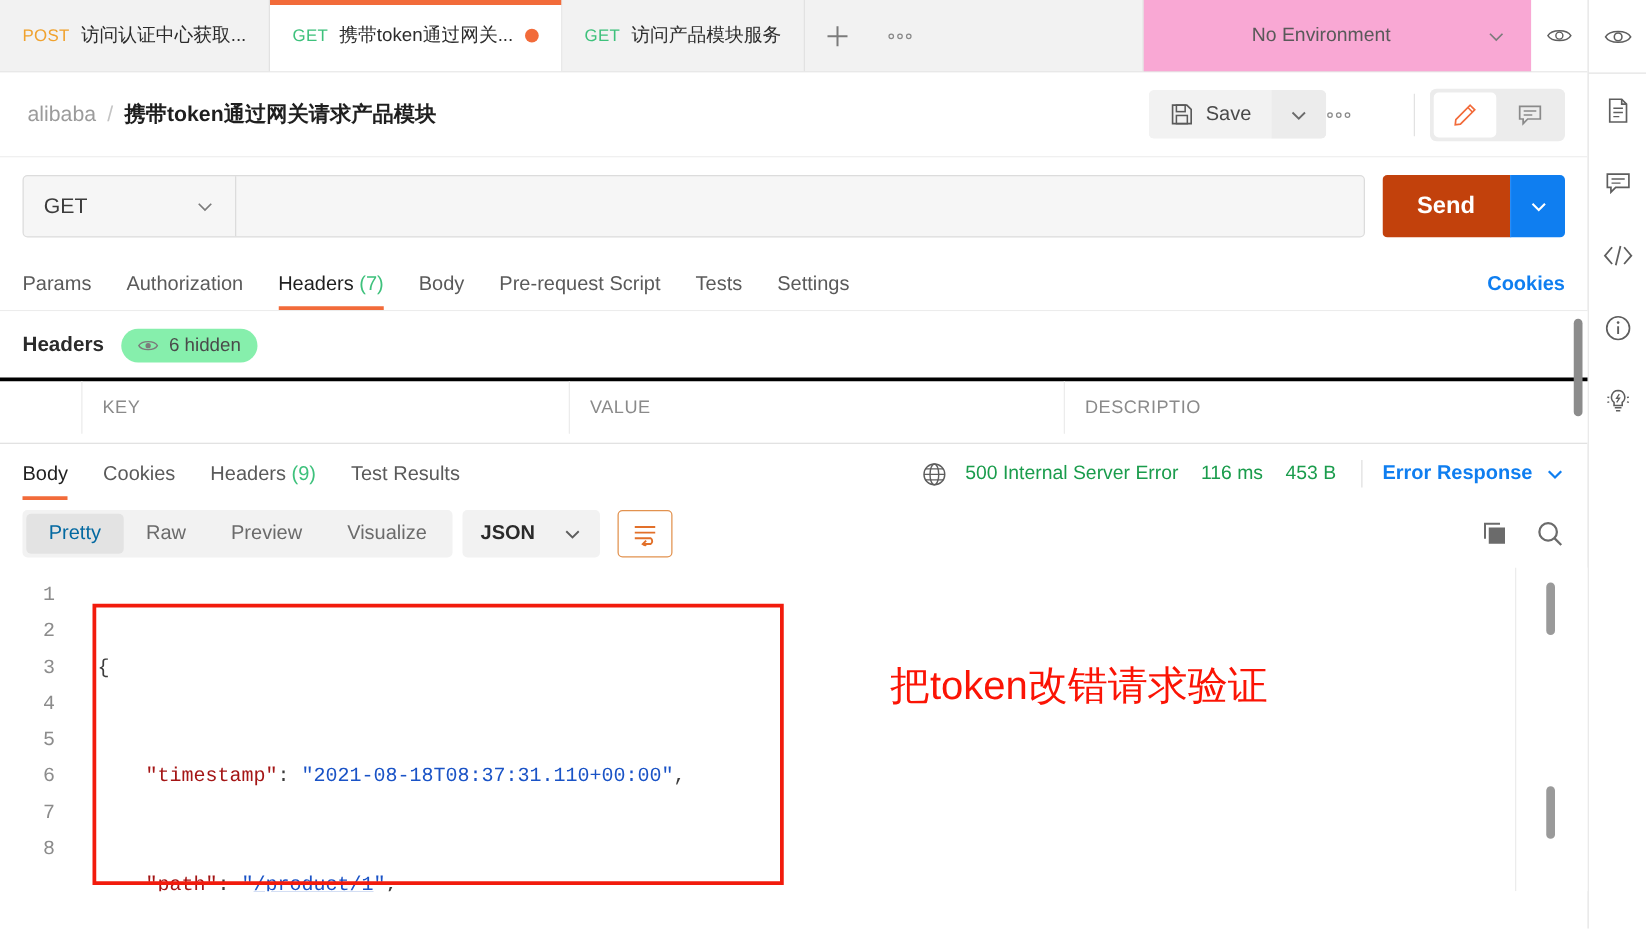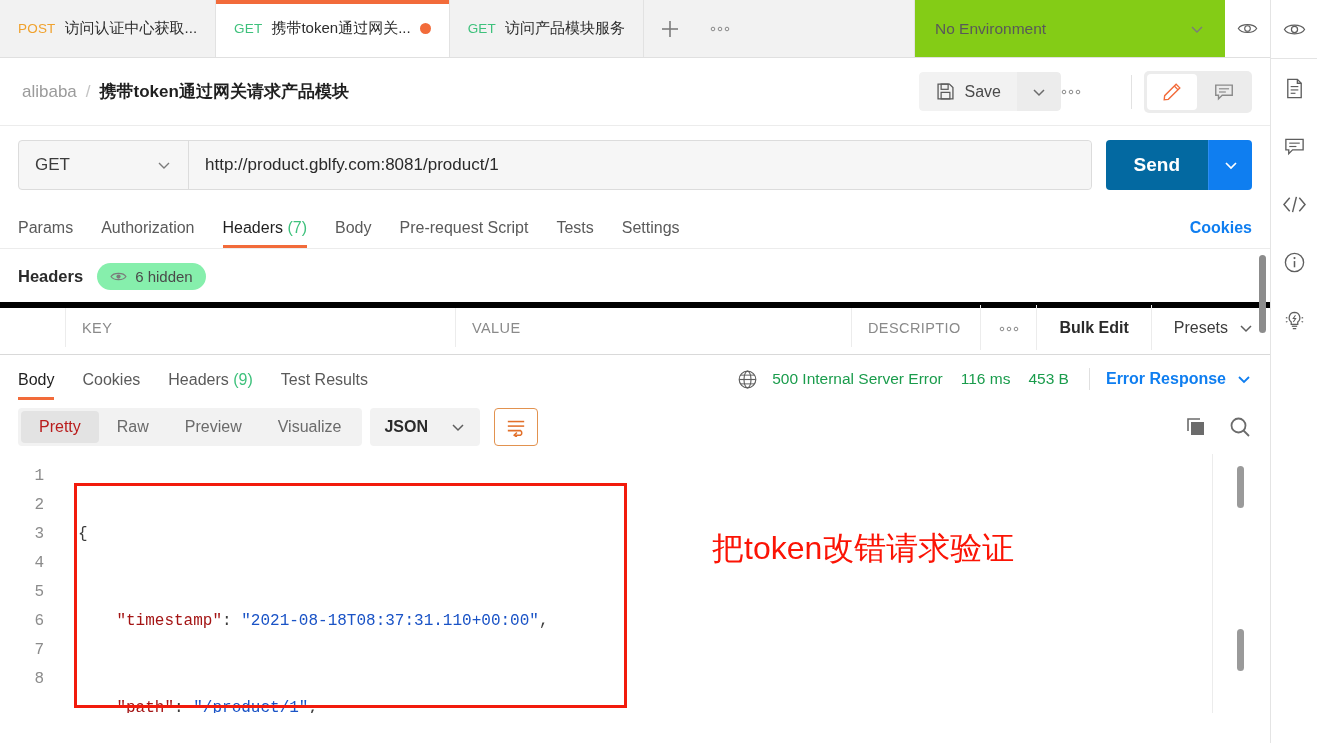--- a/index.html
+++ b/index.html
@@ -41,22 +41,22 @@
     display: flex; align-items: center; justify-content: center;
     width: 52px; color: #7b7b7b; font-size: 27px; font-weight: 300; cursor: pointer;
     background: #f2f2f2;
   }
   .tab-dots {
     display: flex; align-items: center; justify-content: center; width: 48px;
     color: #8a8a8a; font-size: 13px; letter-spacing: 1.5px; cursor: pointer; background: #f2f2f2;
   }
   .tabstrip-spacer { flex: 1; background: #f2f2f2; border-right: 1px solid #e2e2e2; }
   .env-select {
-    display: flex; align-items: center; background: #84cc16;
-    width: 310px; padding: 0 20px; gap: 10px; cursor: pointer;
+    display: flex; align-items: center; background: #f9a8d4;
+    width: 310px; padding: 0 20px; gap: 10px; cursor: pointer; text-align: center;
   }
   .env-name { flex: 1; font-size: 15.5px; color: #595959; }
   .env-eye { width: 45px; display: flex; align-items: center; justify-content: center;
     background: #ffffff; cursor: pointer; }
 
   
   .crumbrow {
     height: 68px; display: flex; align-items: center; padding: 0 18px 0 22px;
     border-bottom: 1px solid #ececec; flex: 0 0 68px; background: #fff;
   }
@@ -90,21 +90,21 @@
   .urlbox { flex: 1; display: flex; align-items: stretch; border: 1px solid #dcdcdc;
     border-radius: 4px; height: 50px; background: #f6f6f6; }
   .method-sel { display: flex; align-items: center; gap: 20px; padding: 0 16px;
     min-width: 170px; border-right: 1px solid #dcdcdc; cursor: pointer; }
   .method-txt { font-size: 17px; color: #3c3c3c; flex: 1; }
   .url-input { flex: 1; display: flex; align-items: center; padding: 0 16px;
     font-size: 17px; color: #2b2b2b; background: #f6f6f6; border: none;
     font-family: "Liberation Sans", sans-serif; border-radius: 0 4px 4px 0; }
   .sendgroup { display: flex; align-items: stretch; border-radius: 4px; overflow: hidden;
     height: 50px; }
-  .send-btn { background: #0369a1; color: #fff; font-size: 19px; font-weight: bold;
+  .send-btn { background: #c2410c; color: #fff; font-size: 19px; font-weight: bold;
     display: flex; align-items: center; padding: 0 28px; cursor: pointer; }
   .send-caret { background: #0f7ef0; width: 44px; display: flex; align-items: center;
     justify-content: center; cursor: pointer; border-left: 1px solid #2b8df5; }
 
   
   .reqtabs { display: flex; align-items: flex-end; padding: 0 18px; height: 45px;
     border-bottom: 1px solid #ececec; flex: 0 0 45px; background: #fff; }
   .rtab { position: relative; font-size: 16px; color: #5a5a5a; padding: 0 14px 11px 14px;
     cursor: pointer; white-space: nowrap; }
   .rtab:first-child { padding-left: 0; }
@@ -116,21 +116,21 @@
   .cookies-link { margin-left: auto; font-size: 16px; color: #0f7ef0; font-weight: bold;
     cursor: pointer; padding-bottom: 11px; }
 
   
   .hdr-area { flex: 0 0 105px; background: #fff; position: relative; }
   .hdr-title-row { display: flex; align-items: center; gap: 14px; padding: 14px 18px 12px 18px; }
   .hdr-title { font-size: 16.5px; font-weight: bold; color: #2b2b2b; }
   .hidden-pill { display: flex; align-items: center; gap: 8px; background: #86efac;
     border-radius: 14px; padding: 5px 13px; cursor: pointer; }
   .hidden-pill span { font-size: 15px; color: #4a4a4a; }
-  .hdr-table { display: flex; border-top: 6px solid #000000; height: 45px; }
+  .hdr-table { display: flex; border-top: 3px solid #000000; height: 45px; }
   .hcell { display: flex; align-items: center; font-size: 14.5px; color: #8a8a8a;
     letter-spacing: .4px; border-right: 1px solid #ececec; padding-left: 16px; }
   .hcell.c0 { width: 66px; padding: 0; }
   .hcell.c1 { width: 390px; }
   .hcell.c2 { width: 396px; }
   .hcell.c3 { flex: 1; overflow: hidden; white-space: nowrap; border-right: none; }
   .hdr-actions { display: flex; align-items: center; }
   .hdr-dots { width: 56px; text-align: center; color: #8a8a8a; font-size: 13px;
     letter-spacing: 1.5px; cursor: pointer; border-left: 1px solid #ececec;
     height: 45px; line-height: 45px; }
@@ -150,21 +150,21 @@
   .meta-txt { font-size: 15.5px; color: #1a9c4c; margin-right: 18px; }
   .meta-div { width: 1px; height: 22px; background: #e0e0e0; margin: 0 16px 0 2px; }
   .save-resp { font-size: 16px; color: #0f7ef0; font-weight: bold; cursor: pointer;
     display: flex; align-items: center; gap: 10px; }
 
   .viewer-bar { display: flex; align-items: center; padding: 8px 18px; gap: 0;
     flex: 0 0 52px; background: #fff; }
   .seg { display: flex; background: #f2f2f2; border-radius: 4px; padding: 3px; }
   .seg div { font-size: 16px; color: #6b6b6b; padding: 7px 18px; border-radius: 4px;
     cursor: pointer; }
-  .seg div.sel { background: #e3e3e3; color: #b91c1c; }
+  .seg div.sel { background: #e3e3e3; color: #0369a1; }
   .fmt-sel { display: flex; align-items: center; gap: 22px; background: #f2f2f2;
     border-radius: 4px; padding: 10px 14px; margin-left: 8px; cursor: pointer; }
   .fmt-sel .t { font-size: 16px; font-weight: bold; color: #2b2b2b; }
   .wrap-btn { margin-left: 14px; width: 44px; height: 38px; border: 1px solid #e2924f;
     border-radius: 4px; display: flex; align-items: center; justify-content: center;
     cursor: pointer; }
   .viewer-icons { margin-left: auto; display: flex; align-items: center; gap: 20px; }
 
   
   .code-wrap { flex: 1; position: relative; overflow: hidden; background: #fff; }
@@ -290,21 +290,20 @@
     </div>
 
     <div class="urlrow">
       <div class="urlbox">
         <div class="method-sel">
           <span class="method-txt">GET</span>
           <svg width="16" height="16" viewBox="0 0 16 16">
               <polyline points="3,6 8,11 13,6" fill="none" stroke="#7b7b7b" stroke-width="1.4"></polyline>
             </svg>
         </div>
-        <input class="url-input" type="text" value="http://product.gblfy.com:8081/product/1" style="">
       </div>
       <div class="sendgroup">
         <div class="send-btn">Send</div>
         <div class="send-caret">
           <svg width="16" height="16" viewBox="0 0 16 16">
               <polyline points="3,6 8,11 13,6" fill="none" stroke="#ffffff" stroke-width="1.7"></polyline>
             </svg>
         </div>
       </div>
     </div>
@@ -329,36 +328,20 @@
               <circle cx="12" cy="12" r="3" fill="#7b7b7b"></circle>
             </svg>
           <span>6 hidden</span>
         </div>
       </div>
       <div class="hdr-table">
         <div class="hcell c0"></div>
         <div class="hcell c1">KEY</div>
         <div class="hcell c2">VALUE</div>
         <div class="hcell c3">DESCRIPTIO</div>
-        <div class="hdr-actions">
-          <div class="hdr-dots">
-            <svg width="20" height="6" viewBox="0 0 20 6" style="display:inline-block;vertical-align:middle">
-                <circle cx="3" cy="3" r="1.8" fill="none" stroke="#8a8a8a" stroke-width="1"></circle>
-                <circle cx="10" cy="3" r="1.8" fill="none" stroke="#8a8a8a" stroke-width="1"></circle>
-                <circle cx="17" cy="3" r="1.8" fill="none" stroke="#8a8a8a" stroke-width="1"></circle>
-              </svg>
-          </div>
-          <div class="bulk-edit">Bulk Edit</div>
-          <div class="presets">
-            <span>Presets</span>
-            <svg width="16" height="16" viewBox="0 0 16 16">
-                <polyline points="3,6 8,11 13,6" fill="none" stroke="#5e5e5e" stroke-width="1.5"></polyline>
-              </svg>
-          </div>
-        </div>
       </div>
       <div class="hdr-scroll"></div>
     </div>
 
     <div class="resp-bar">
       <div class="rtab active"><span>Body</span></div>
       <div class="rtab"><span>Cookies</span></div>
       <div class="rtab"><span>Headers</span> <span class="cnt">(9)</span></div>
       <div class="rtab"><span>Test Results</span></div>
       <div class="resp-meta">

